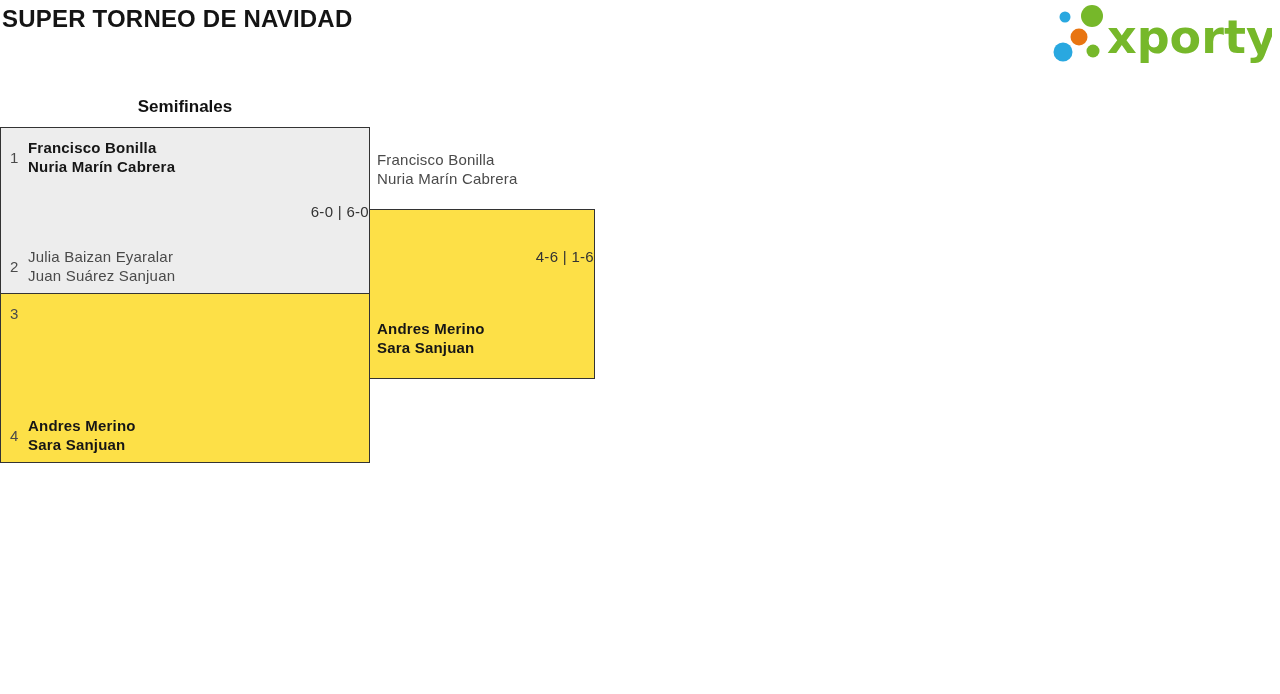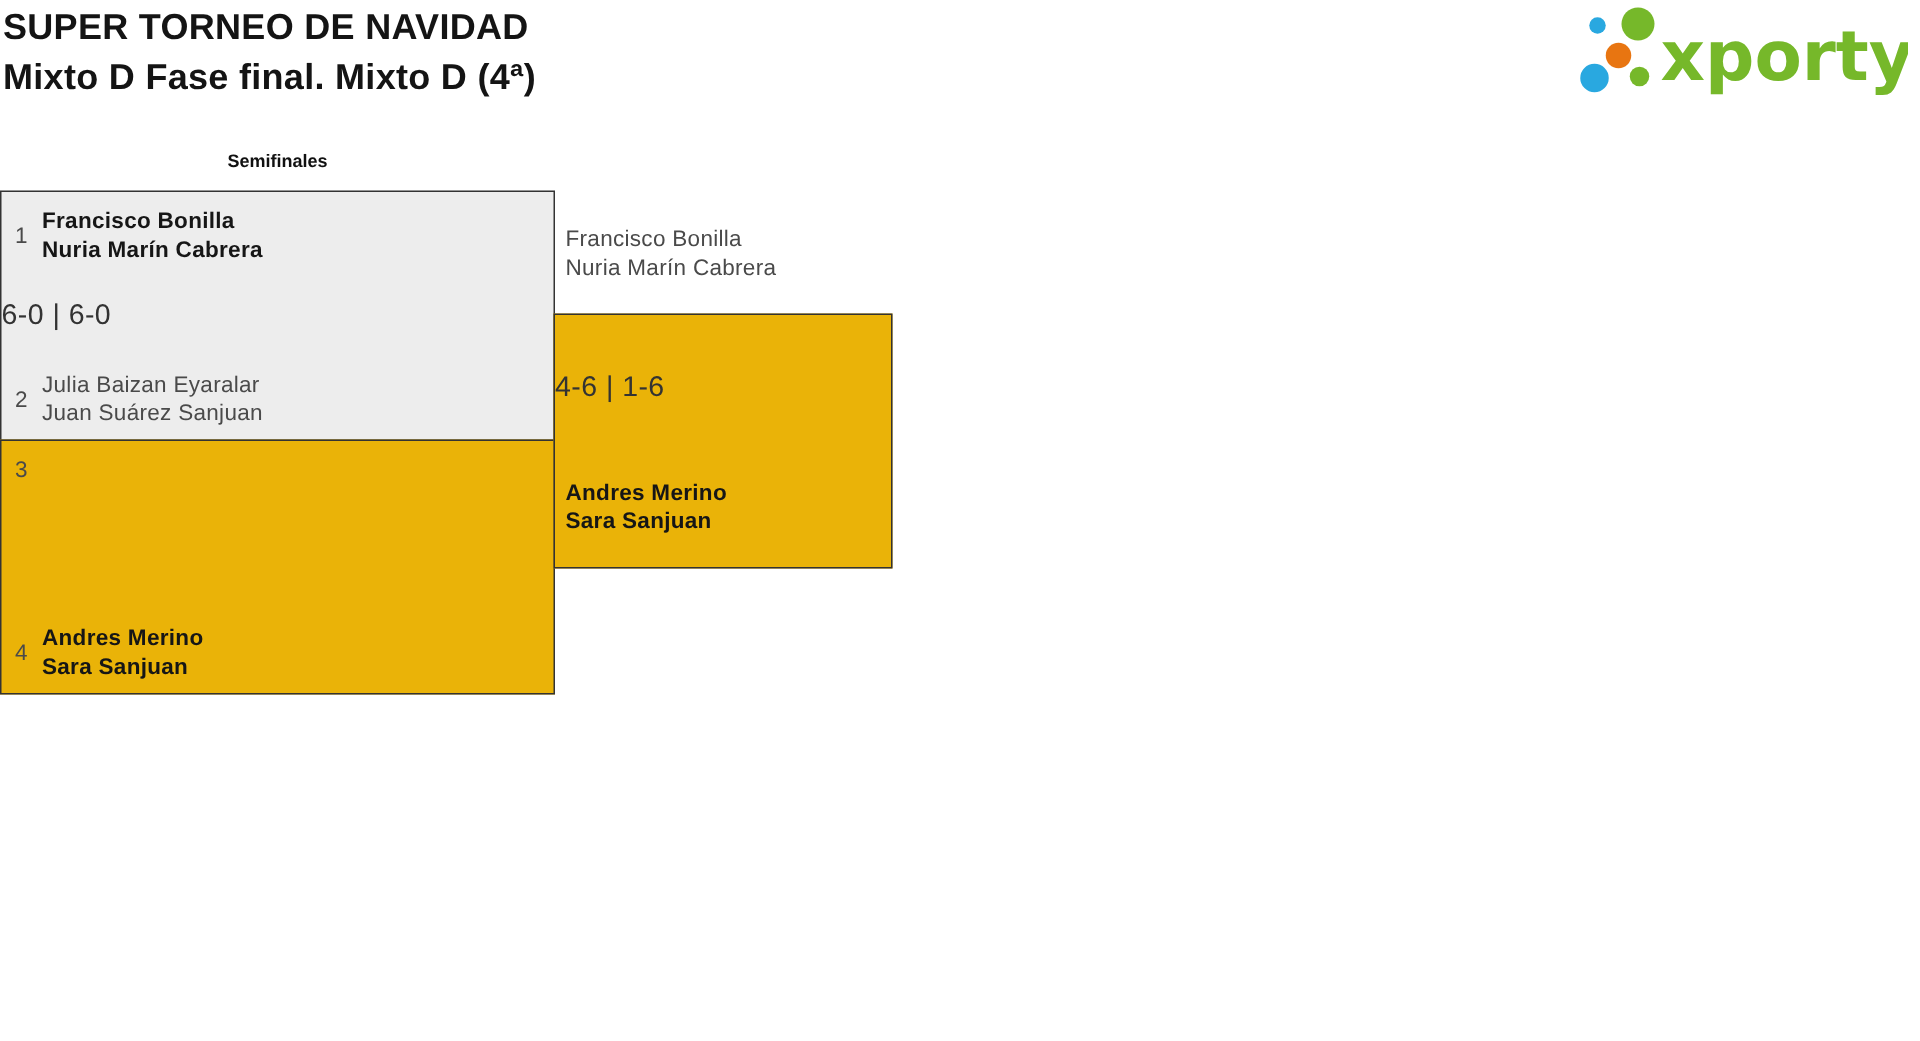--- a/index.html
+++ b/index.html
@@ -14,71 +14,70 @@
   .title-line {
     font-size: 24px; font-weight: 600; line-height: 33px;
     color: #141414; letter-spacing: 0.2px; white-space: nowrap;
   }
 
   .logo { position: absolute; left: 1050px; top: 0; width: 230px; height: 70px; display: block; text-decoration: none; cursor: pointer; }
   .logo svg { display: block; }
 
   
   .round-label {
-    position: absolute; top: 97px; font-size: 12px; font-weight: 600;
+    position: absolute; top: 97px; font-size: 17px; font-weight: 600;
     color: #111; text-align: center; line-height: 20px;
   }
   .round-label.sf { left: 0; width: 370px; }
   .round-label.f  { left: 370px; width: 226px; }
 
   .match {
     position: absolute; box-sizing: border-box;
-    border: 1px solid #333333; background: #eab308;
+    border: 1px solid #333333; background: #fde047;
   }
   .match.sf1 { left: 0; top: 127px; width: 370px; height: 167px; background: #ededed; }
   .match.sf2 { left: 0; top: 293px; width: 370px; height: 170px; }
   .match.final { left: 369px; top: 209px; width: 226px; height: 170px; }
 
   .team {
     position: absolute; left: 9px; right: 8px;
     display: flex; align-items: center; gap: 7px;
   }
   .team.top { top: 10px; }
   .team.bottom { bottom: 8px; }
 
   .seed {
     flex: none; width: 11px; font-size: 15px; color: #4a4a4a; line-height: 19px;
   }
   .names { font-size: 15px; line-height: 19px; color: #4a4a4a; letter-spacing: 0.2px; }
   .names.winner { font-weight: 700; color: #161616; }
 
   .score {
     position: absolute; left: 0; right: 0; top: 50%;
-    transform: translateY(-50%); text-align: left;
-    font-size: 19px; color: #333333; letter-spacing: 0.3px;
+    transform: translateY(-50%); text-align: right;
+    font-size: 15px; color: #333333; letter-spacing: 0.3px;
   }
 
   
   .match.final .score { top: 38px; transform: none; }
   .final-winner { position: absolute; left: 7px; top: 109px; }
 
   
   .final-team-top {
     position: absolute; left: 377px; top: 150px;
     font-size: 15px; line-height: 19px; color: #4a4a4a; letter-spacing: 0.2px;
   }
 </style>
 </head>
 <body>
 
 <div class="page">
 
   <div class="titles">
     <div class="title-line">SUPER TORNEO DE NAVIDAD</div>
-    <div class="title-line">Mixto D Fase final. Mixto D (4ª)</div>
   </div>
 
   <a class="logo">
     <svg width="230" height="70" viewBox="0 0 230 70">
       <circle cx="15" cy="17" r="5.5" fill="#29a8e0"></circle>
       <circle cx="42" cy="16" r="11" fill="#76b82a"></circle>
       <circle cx="29" cy="37" r="8.5" fill="#e87511"></circle>
       <circle cx="13" cy="52" r="9.5" fill="#29a8e0"></circle>
       <circle cx="43" cy="51" r="6.5" fill="#76b82a"></circle>
       <text x="57" y="53" font-family="DejaVu Sans, sans-serif" font-weight="700" font-size="46" letter-spacing="0" fill="#76b82a">xporty</text>

